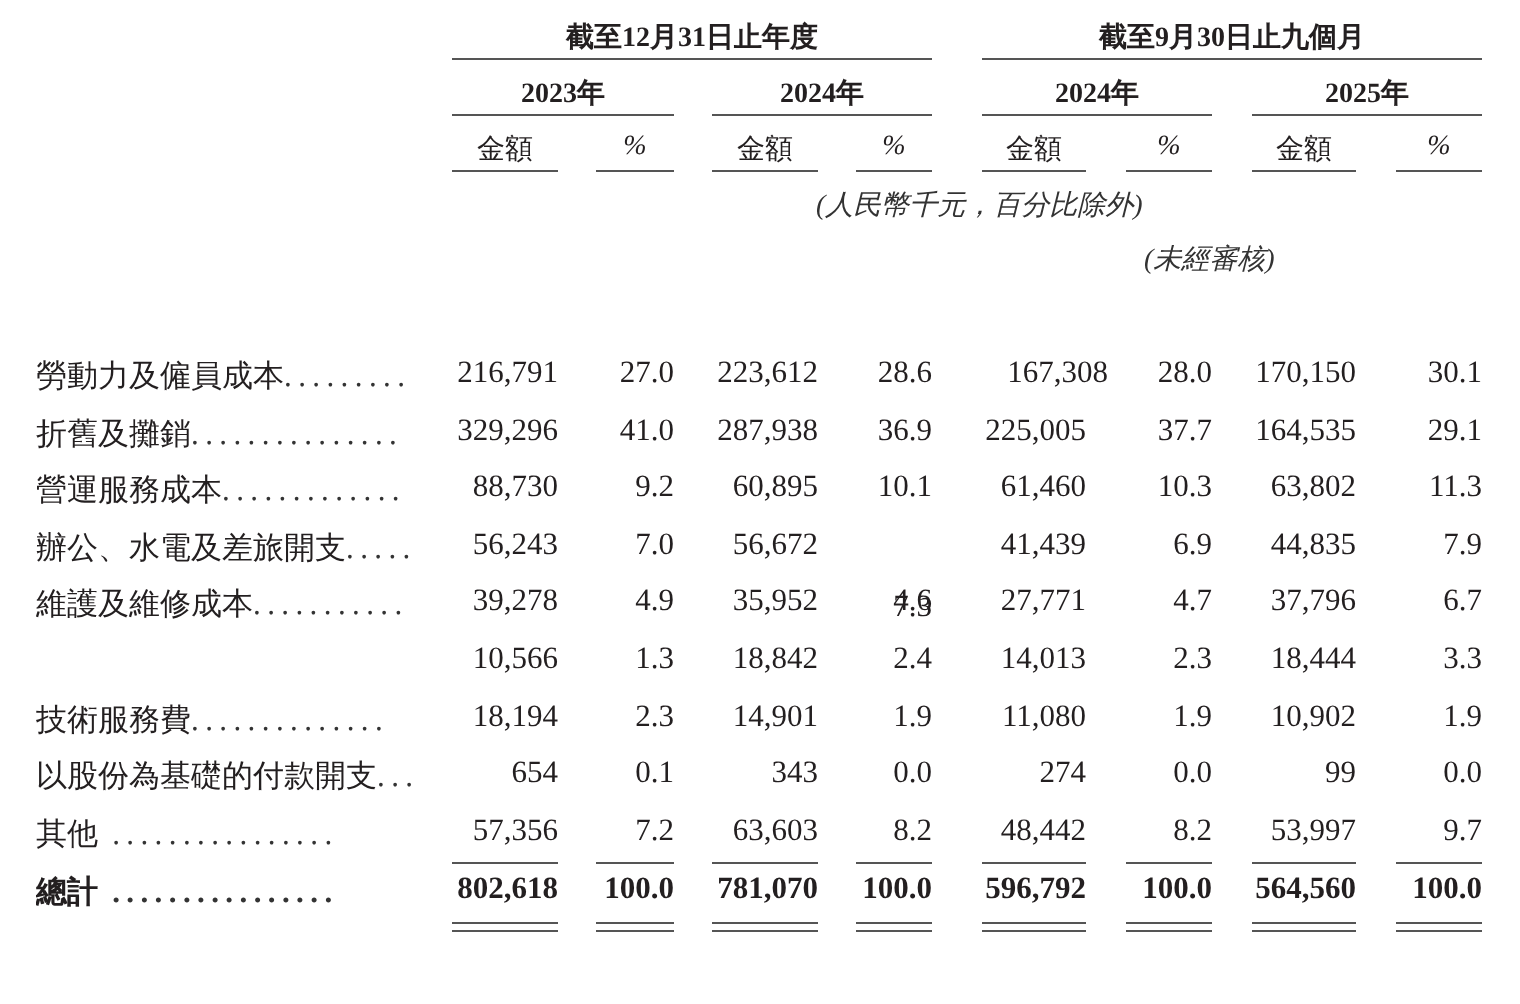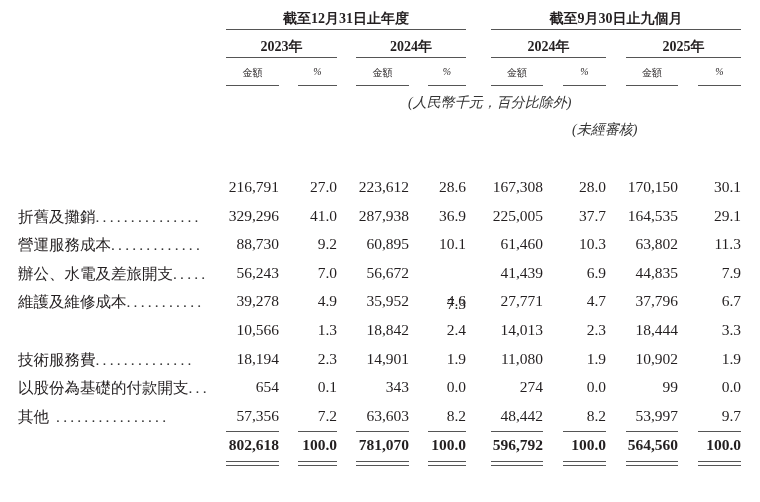--- a/index.html
+++ b/index.html
@@ -1,20 +1,20 @@
 <!DOCTYPE html>
 <html><head>
 <meta charset="utf-8">
 <style>
   html, body { margin:0; padding:0; background:#ffffff; }
   body { width:760px; height:502px; position:relative; overflow:hidden;
          font-family:"Liberation Serif","DejaVu Serif",serif; color:#231f20; }
   .abs { position:absolute; }
   .hdr { font-weight:bold; font-size:14px; text-align:center; white-space:nowrap; }
-  .sub { font-size:10px; text-align:center; white-space:nowrap; }
+  .sub { font-size:14px; text-align:center; white-space:nowrap; }
   .line { position:absolute; height:0; border-top:1.3px solid #555; }
   .note { font-style:italic; font-size:14px; white-space:nowrap; color:#333; }
   .row { position:absolute; left:0; width:760px; height:24px; font-size:15.5px; }
   .label { position:absolute; left:18px; width:190px; white-space:nowrap; overflow:hidden; }
   .label .txt { background:transparent; }
   .label .dots { letter-spacing:3.2px; color:#333; }
   .hl { background:#ffe84a; }
   .num { position:absolute; text-align:right; white-space:nowrap; }
   .total { font-weight:bold; }
   .dbl { position:absolute; height:3px; border-top:1.3px solid #555; border-bottom:1.3px solid #555; }
@@ -54,25 +54,26 @@
 <div class="abs sub" style="left:626px;width:52px;top:66px;">金額</div>
 <div class="line" style="left:626px;width:52px;top:85px;"></div>
 <div class="abs sub" style="left:698px;width:43px;top:66px;font-style:italic;">%</div>
 <div class="line" style="left:698px;width:43px;top:85px;"></div>
 
 <div class="abs note" style="left:408px;top:94px;">(人民幣千元，百分比除外)</div>
 <div class="abs note" style="left:572px;top:121px;">(未經審核)</div>
 
 <div id="rows">
     <div class="row" style="top: 178px;">
+      <div class="label"><span class="txt">勞動力及僱員成本</span><span class="dots">.........</span></div>
       <div class="num" style="left: 200px; width: 79px;">216,791</div>
       <div class="num" style="left: 290px; width: 47px;">27.0</div>
       <div class="num" style="left: 330px; width: 79px;">223,612</div>
       <div class="num" style="left: 420px; width: 46px;">28.6</div>
-      <div class="num" style="left: 464px; width: 79px;">167,308</div>
+      <div class="num" style="left: 464px; width: 79px; padding-left: 11px;">167,308</div>
       <div class="num" style="left: 555px; width: 51px;">28.0</div>
       <div class="num" style="left: 599px; width: 79px;">170,150</div>
       <div class="num" style="left: 690px; width: 51px;">30.1</div>
     </div>
     <div class="row" style="top: 207px;">
       <div class="label"><span class="txt hl">折舊及攤銷</span><span class="dots">...............</span></div>
       <div class="num" style="left: 200px; width: 79px;">329,296</div>
       <div class="num" style="left: 290px; width: 47px;">41.0</div>
       <div class="num" style="left: 330px; width: 79px;">287,938</div>
       <div class="num" style="left: 420px; width: 46px;">36.9</div>
@@ -159,20 +160,21 @@
     </div>
     <div class="line" style="left: 226px; width: 53px; top: 431px;"></div>
     <div class="line" style="left: 298px; width: 39px; top: 431px;"></div>
     <div class="line" style="left: 356px; width: 53px; top: 431px;"></div>
     <div class="line" style="left: 428px; width: 38px; top: 431px;"></div>
     <div class="line" style="left: 491px; width: 52px; top: 431px;"></div>
     <div class="line" style="left: 563px; width: 43px; top: 431px;"></div>
     <div class="line" style="left: 626px; width: 52px; top: 431px;"></div>
     <div class="line" style="left: 698px; width: 43px; top: 431px;"></div>
     <div class="row total" style="top: 436px;">
+      <div class="label"><span class="txt">總計</span><span class="dots"> ................</span></div>
       <div class="num" style="left: 200px; width: 79px;">802,618</div>
       <div class="num" style="left: 290px; width: 47px;">100.0</div>
       <div class="num" style="left: 330px; width: 79px;">781,070</div>
       <div class="num" style="left: 420px; width: 46px;">100.0</div>
       <div class="num" style="left: 464px; width: 79px;">596,792</div>
       <div class="num" style="left: 555px; width: 51px;">100.0</div>
       <div class="num" style="left: 599px; width: 79px;">564,560</div>
       <div class="num" style="left: 690px; width: 51px;">100.0</div>
     </div>
     <div class="dbl" style="left: 226px; width: 53px; top: 461px;"></div>

